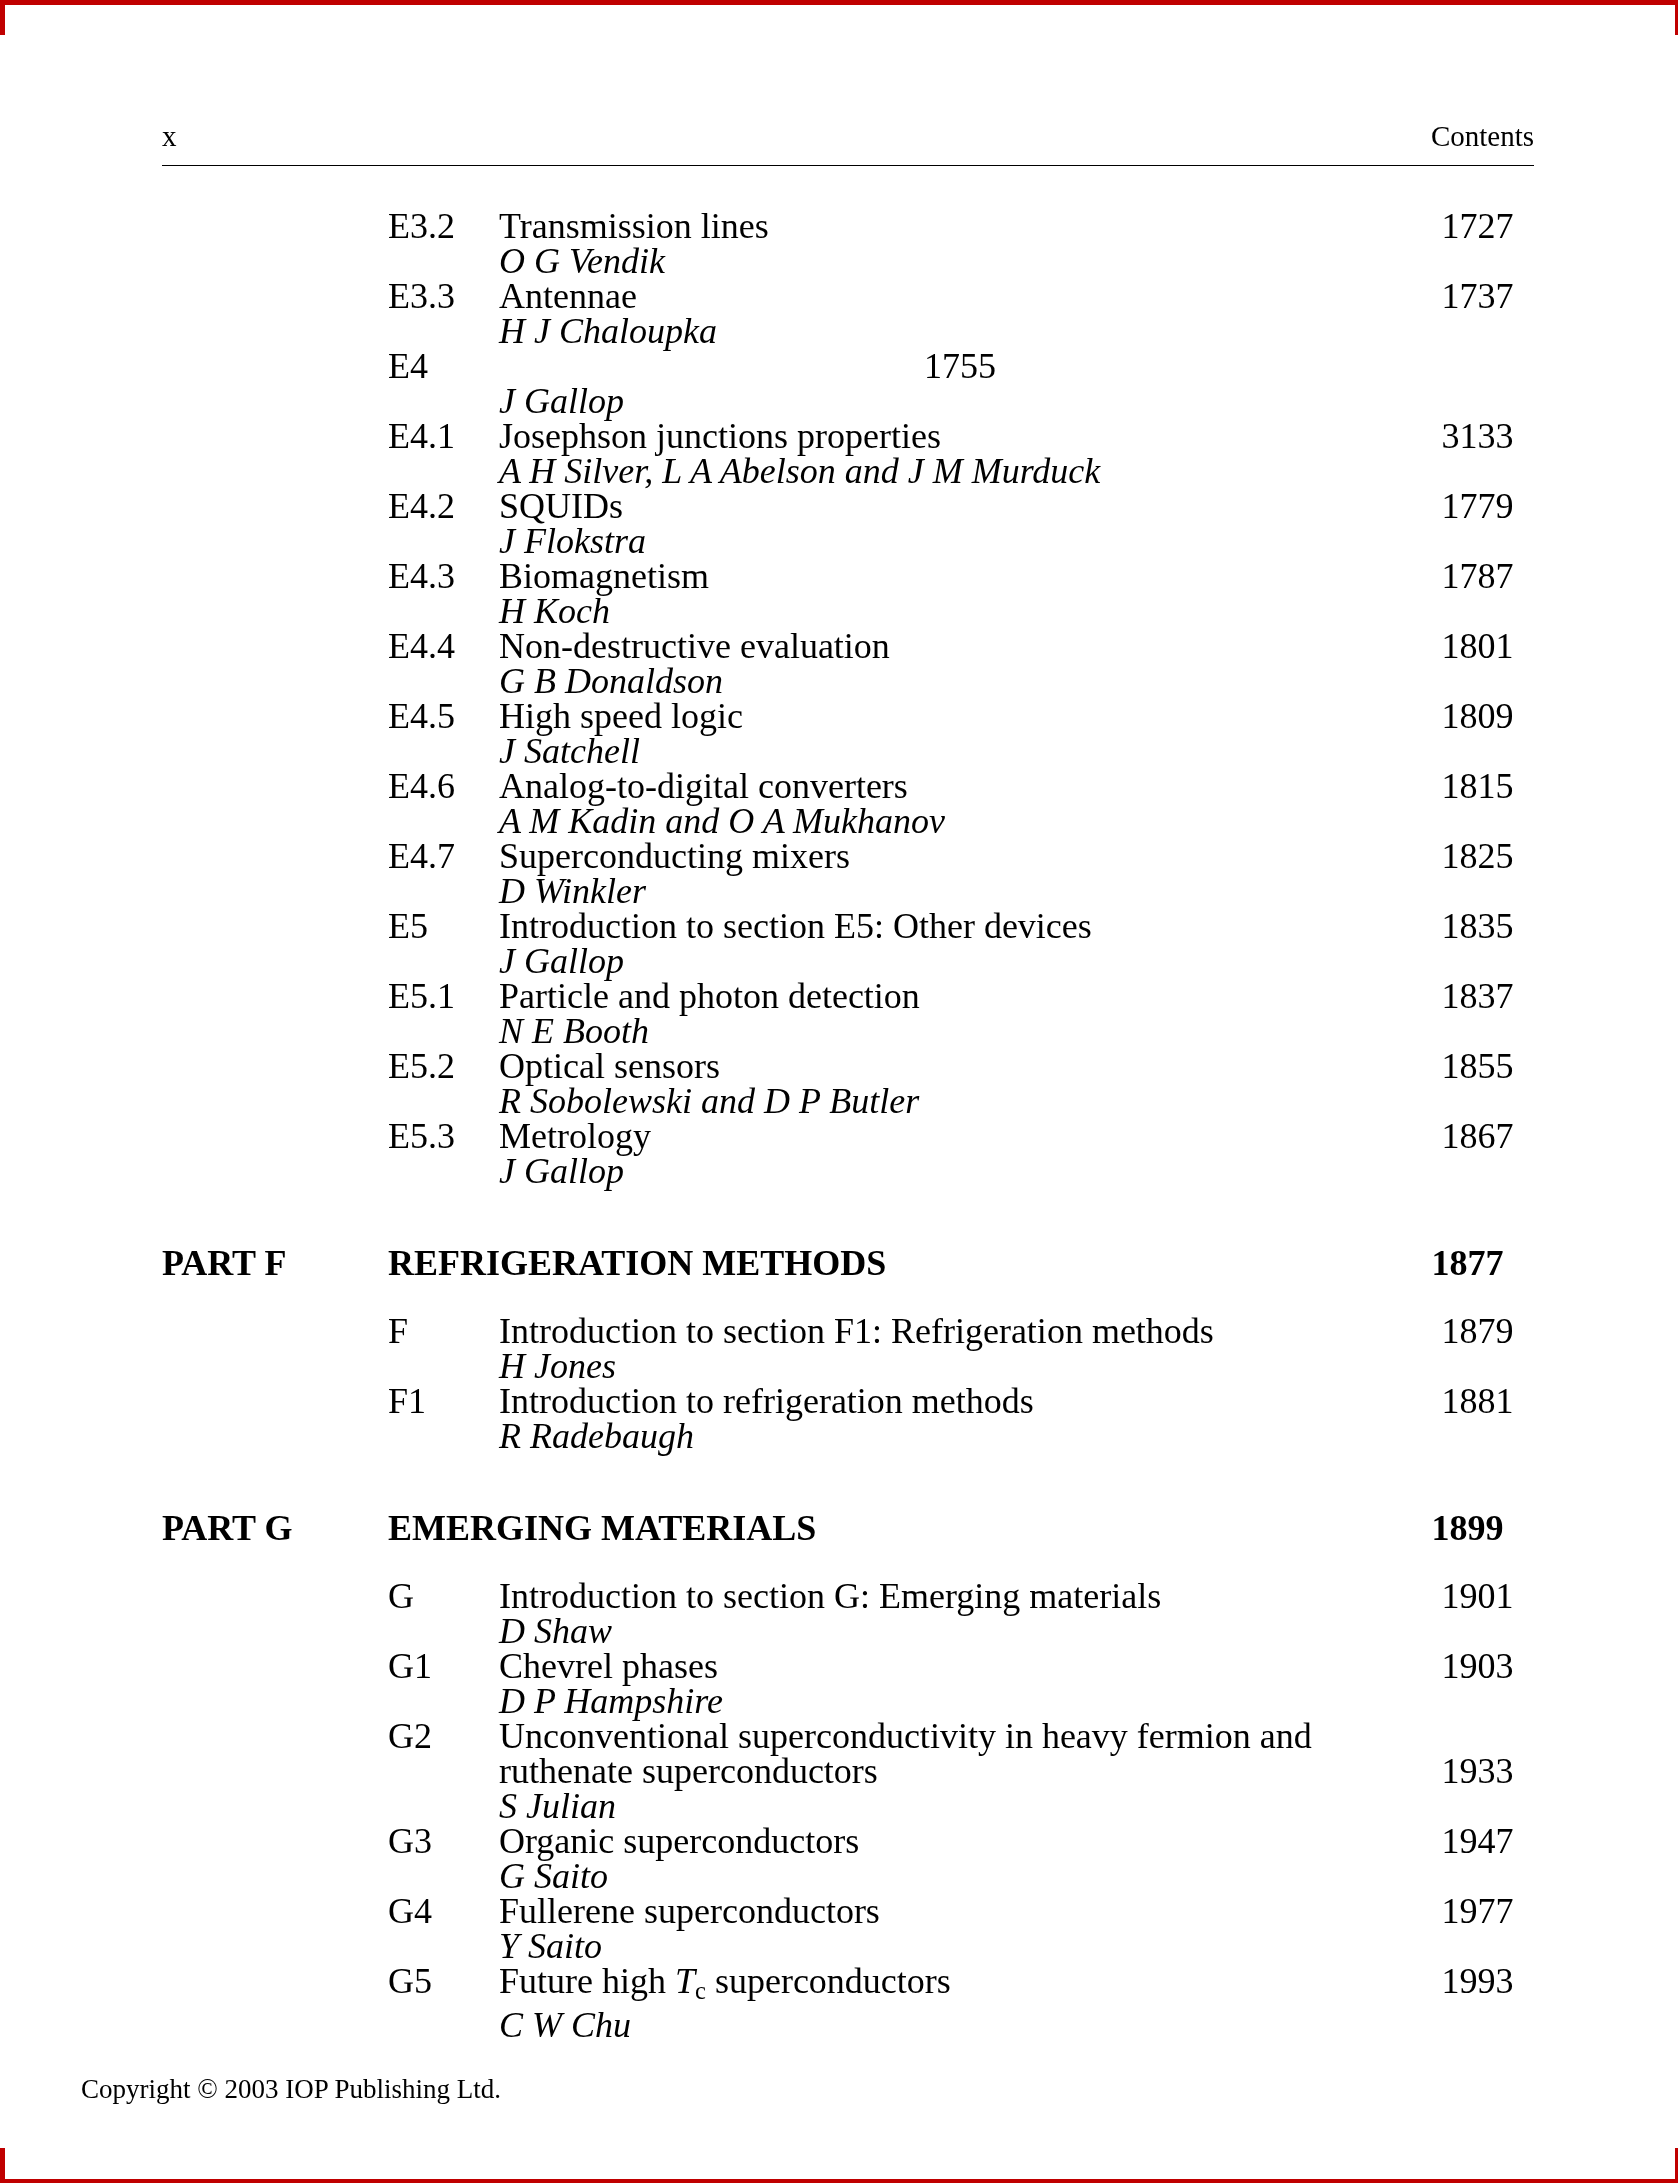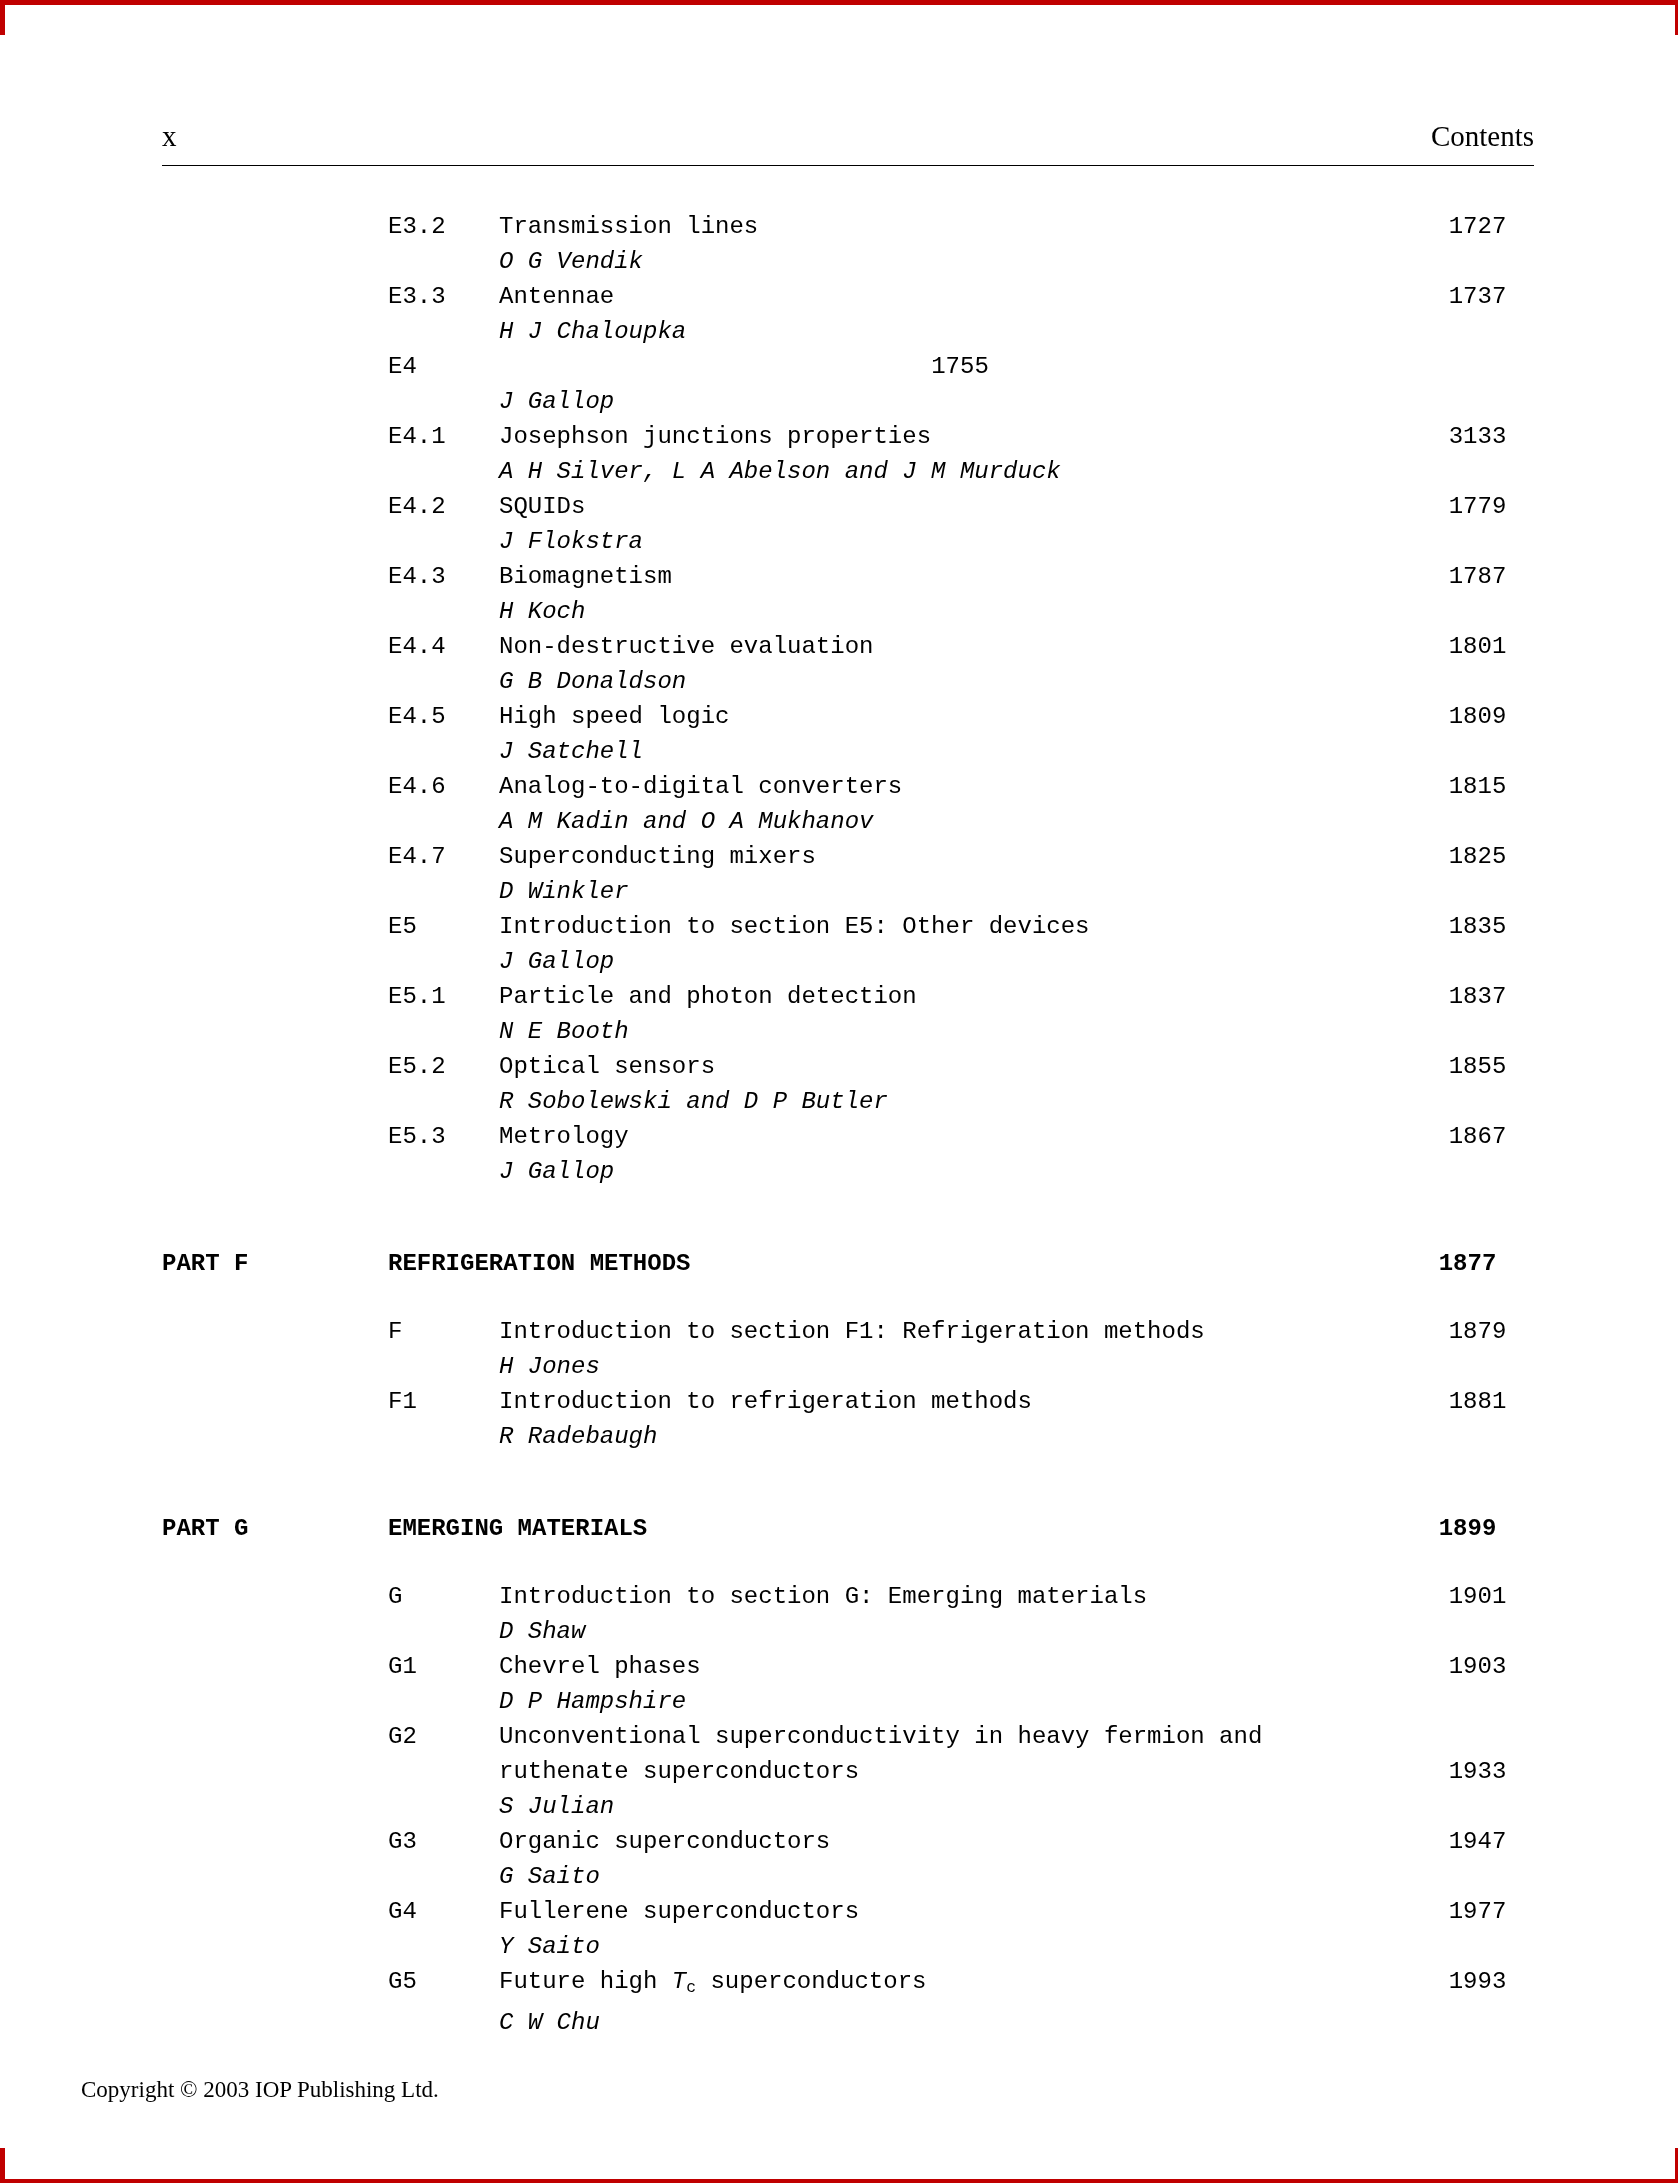--- a/index.html
+++ b/index.html
@@ -52,23 +52,22 @@
     border-bottom: 1.5px solid #000;
     padding-bottom: 10.5px;
   }
 
   
   .toc {
     position: absolute;
     top: 209px;
     left: 162px;
     width: 1372px;
-    font-size: 24px;
+    font-size: 36px;
     line-height: 35px;
-    font-family: Liberation Mono, monospace;
   }
   .entry-line {
     margin-left: 226px;
     display: grid;
     grid-template-columns: 111px 1fr 113px;
   }
   .part-row {
     display: grid;
     grid-template-columns: 226px 1fr 113px;
     font-weight: bold;
@@ -79,21 +78,21 @@
   .italic { font-style: italic; }
   .subscript {
     font-size: 0.68em;
     vertical-align: -0.25em;
   }
 
   .footer {
     position: absolute;
     left: 81px;
     top: 2072px;
-    font-size: 23px;
+    font-size: 27px;
     line-height: 35px;
   }
 </style>
 </head>
 <body>
 
 <div class="page">
 
   <div class="edge-top"></div>
   <div class="edge-bottom"></div>

